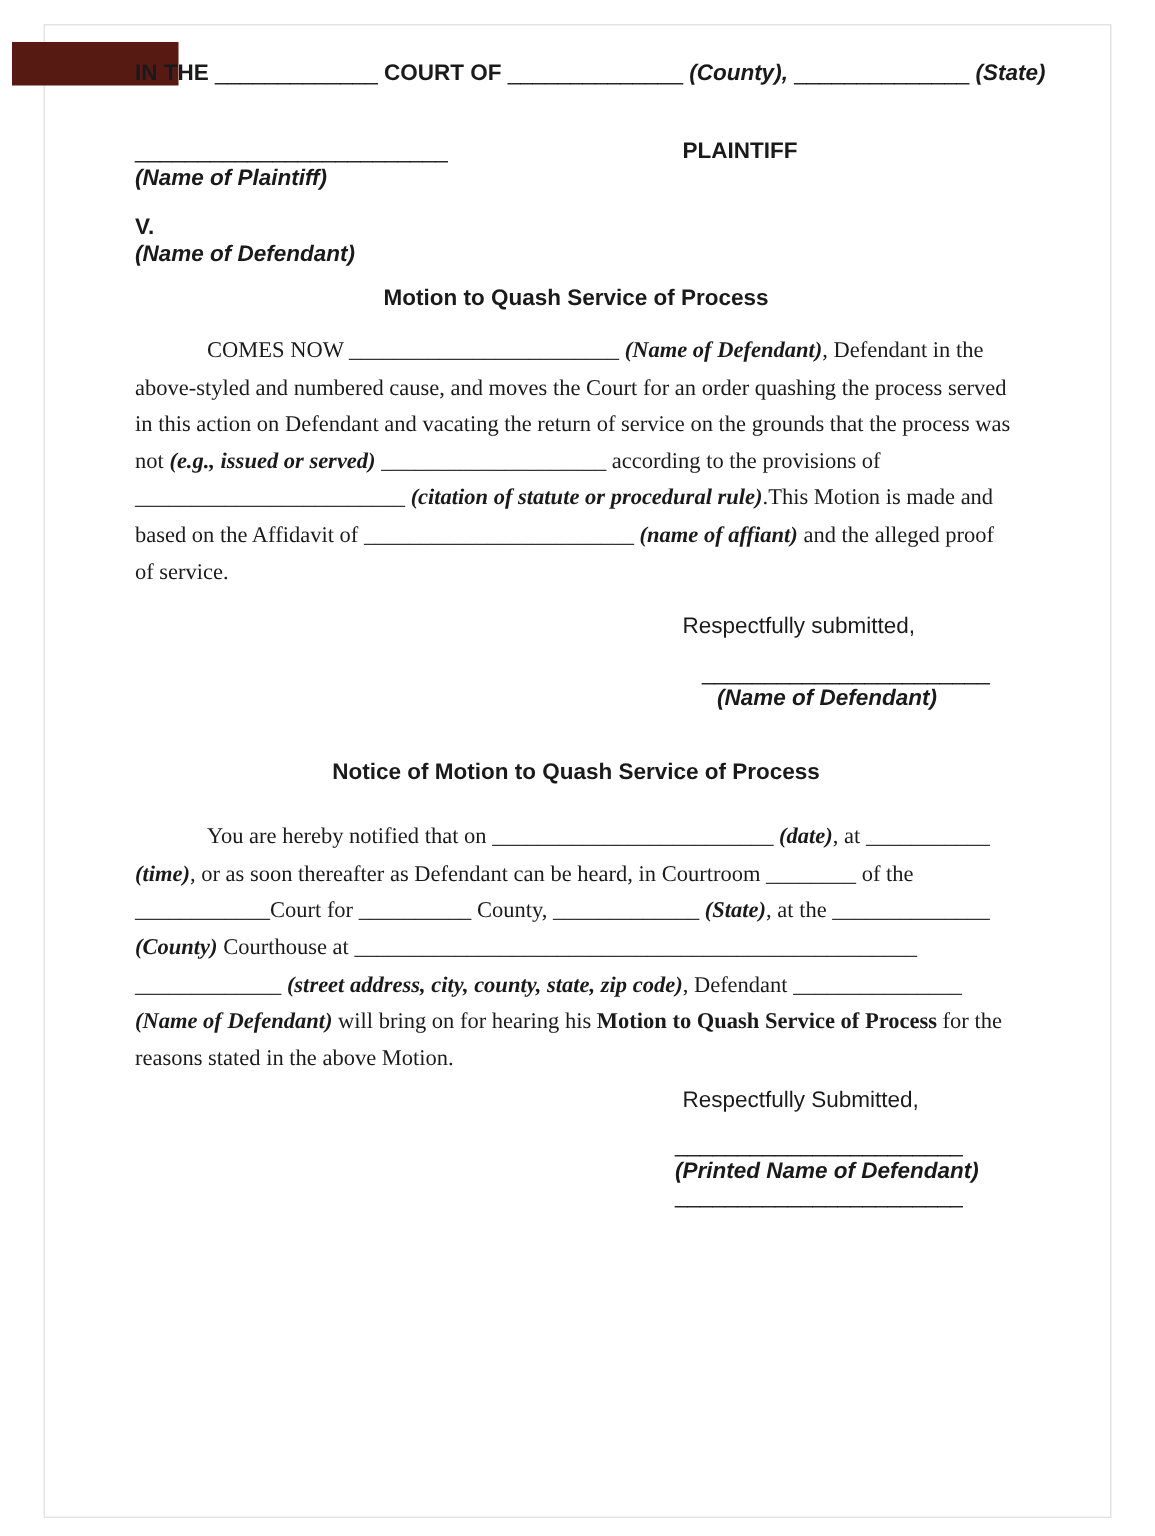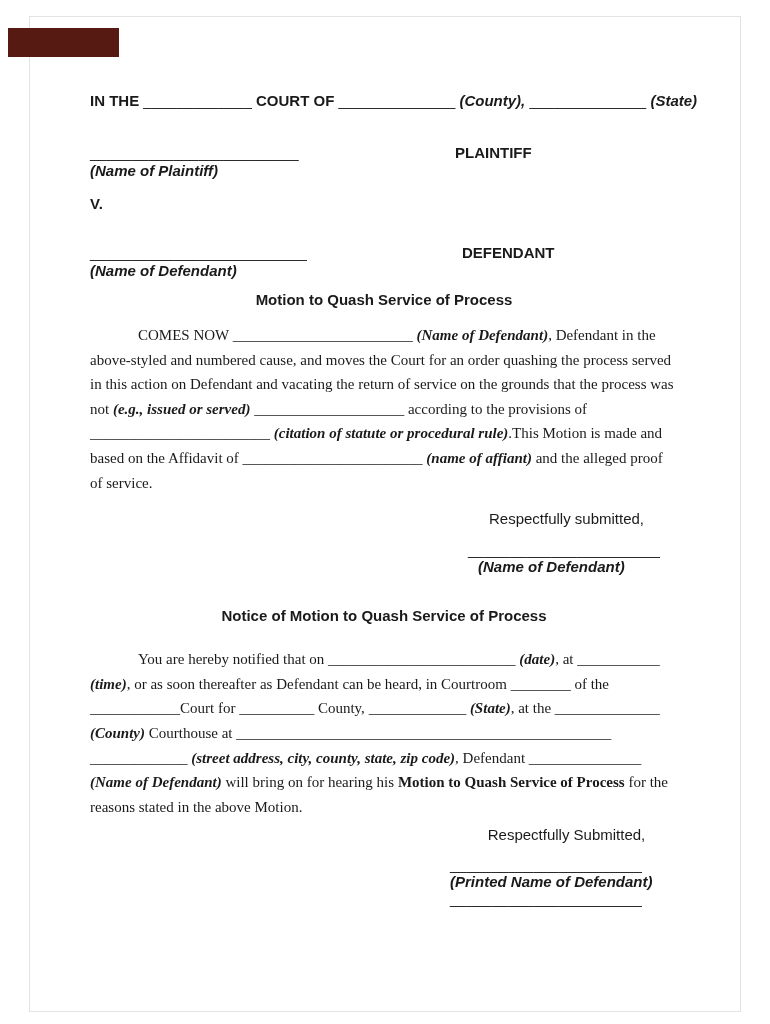--- a/index.html
+++ b/index.html
@@ -13,37 +13,37 @@
   .page-frame{
     position:absolute;left:29px;right:29px;top:16px;bottom:12px;
     border:1px solid #e3e3e3;pointer-events:none;
   }
   .top-block{
     position:absolute;left:8px;top:28px;width:111px;height:29px;
   }
   .content{
     position:absolute;left:90px;top:0;width:588px;
   }
-  .header-line{margin:92px 0 0;line-height:18px;white-space:nowrap;text-align:center;}
+  .header-line{margin:40px 0 0;line-height:18px;white-space:nowrap;text-align:center;}
   .cap-row{display:flex;line-height:18px;}
   .cap-left{flex:0 0 365px;}
   .r1{margin-top:34px;}
   .r3{margin-top:15px;}
   .r4{margin-top:31px;}
   .def-label{padding-left:7px;}
   .title{
     margin:11px 0 0;text-align:center;font-size:15px;font-weight:bold;
     line-height:18px;
   }
   .notice-title{margin-top:32px;}
   .body-par{
     margin:14px 0 0;line-height:24.6px;text-indent:48px;text-align:left;font-family:Liberation Serif, serif;
   }
   .notice-par{margin-top:22px;}
-  .closing{margin:15px 0 0 365px;line-height:18px;text-align:center;}
+  .closing{margin:15px 0 0 365px;line-height:18px;}
   .closing2{margin:7px 0 0 365px;}
   .sigblock{line-height:17px;}
   .sig1{margin:13px 0 0 378px;}
   .sig1 .cap-sig{padding-left:10px;}
   .sig2{margin:12px 0 0 360px;}
 </style>
 </head>
 <body>
 
 <div class="page-frame"></div>
@@ -58,24 +58,20 @@
     <span class="b">PLAINTIFF</span>
   </div>
   <div class="cap-row">
     <span class="bi">(Name of Plaintiff)</span>
   </div>
 
   <div class="cap-row r3">
     <span class="cap-left b">V.</span>
   </div>
 
-  <div class="cap-row r4">
-    <span class="cap-left">__________________________</span>
-    <span class="b def-label">DEFENDANT</span>
-  </div>
   <div class="cap-row">
     <span class="bi">(Name of Defendant)</span>
   </div>
 
   <h2 class="title">Motion to Quash Service of Process</h2>
 
   <p class="body-par"><span>COMES NOW </span><span>________________________ </span><span class="bi">(Name of Defendant)</span><span>, Defendant in the above-styled and numbered cause, and moves the Court for an order quashing the process served in this action on Defendant and vacating the return of service on the grounds that the process was not </span><span class="bi">(e.g., issued or served) </span><span>____________________ </span><span>according to the provisions of </span><span>________________________ </span><span class="bi">(citation of statute or procedural rule)</span><span>.This Motion is made and based on the Affidavit of </span><span>________________________ </span><span class="bi">(name of affiant)</span><span> and the alleged proof of service.</span></p>
 
   <p class="closing">Respectfully submitted,</p>
 

